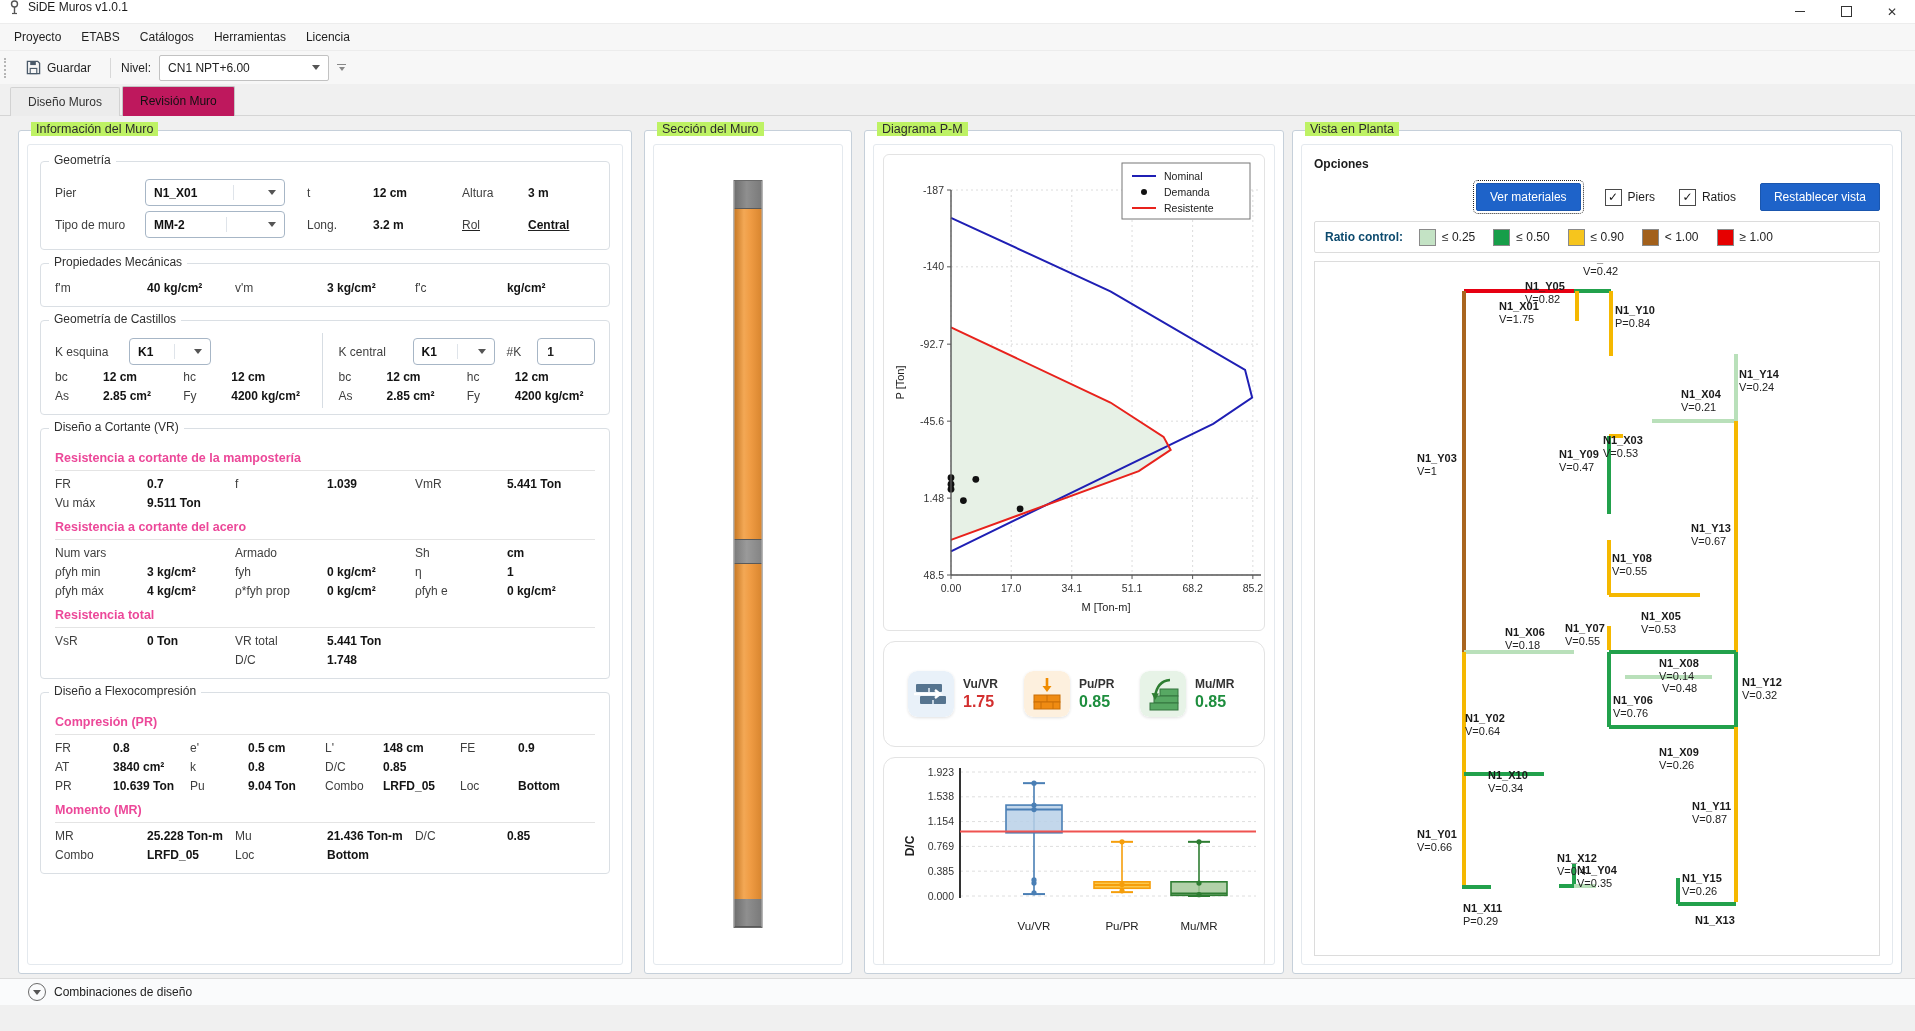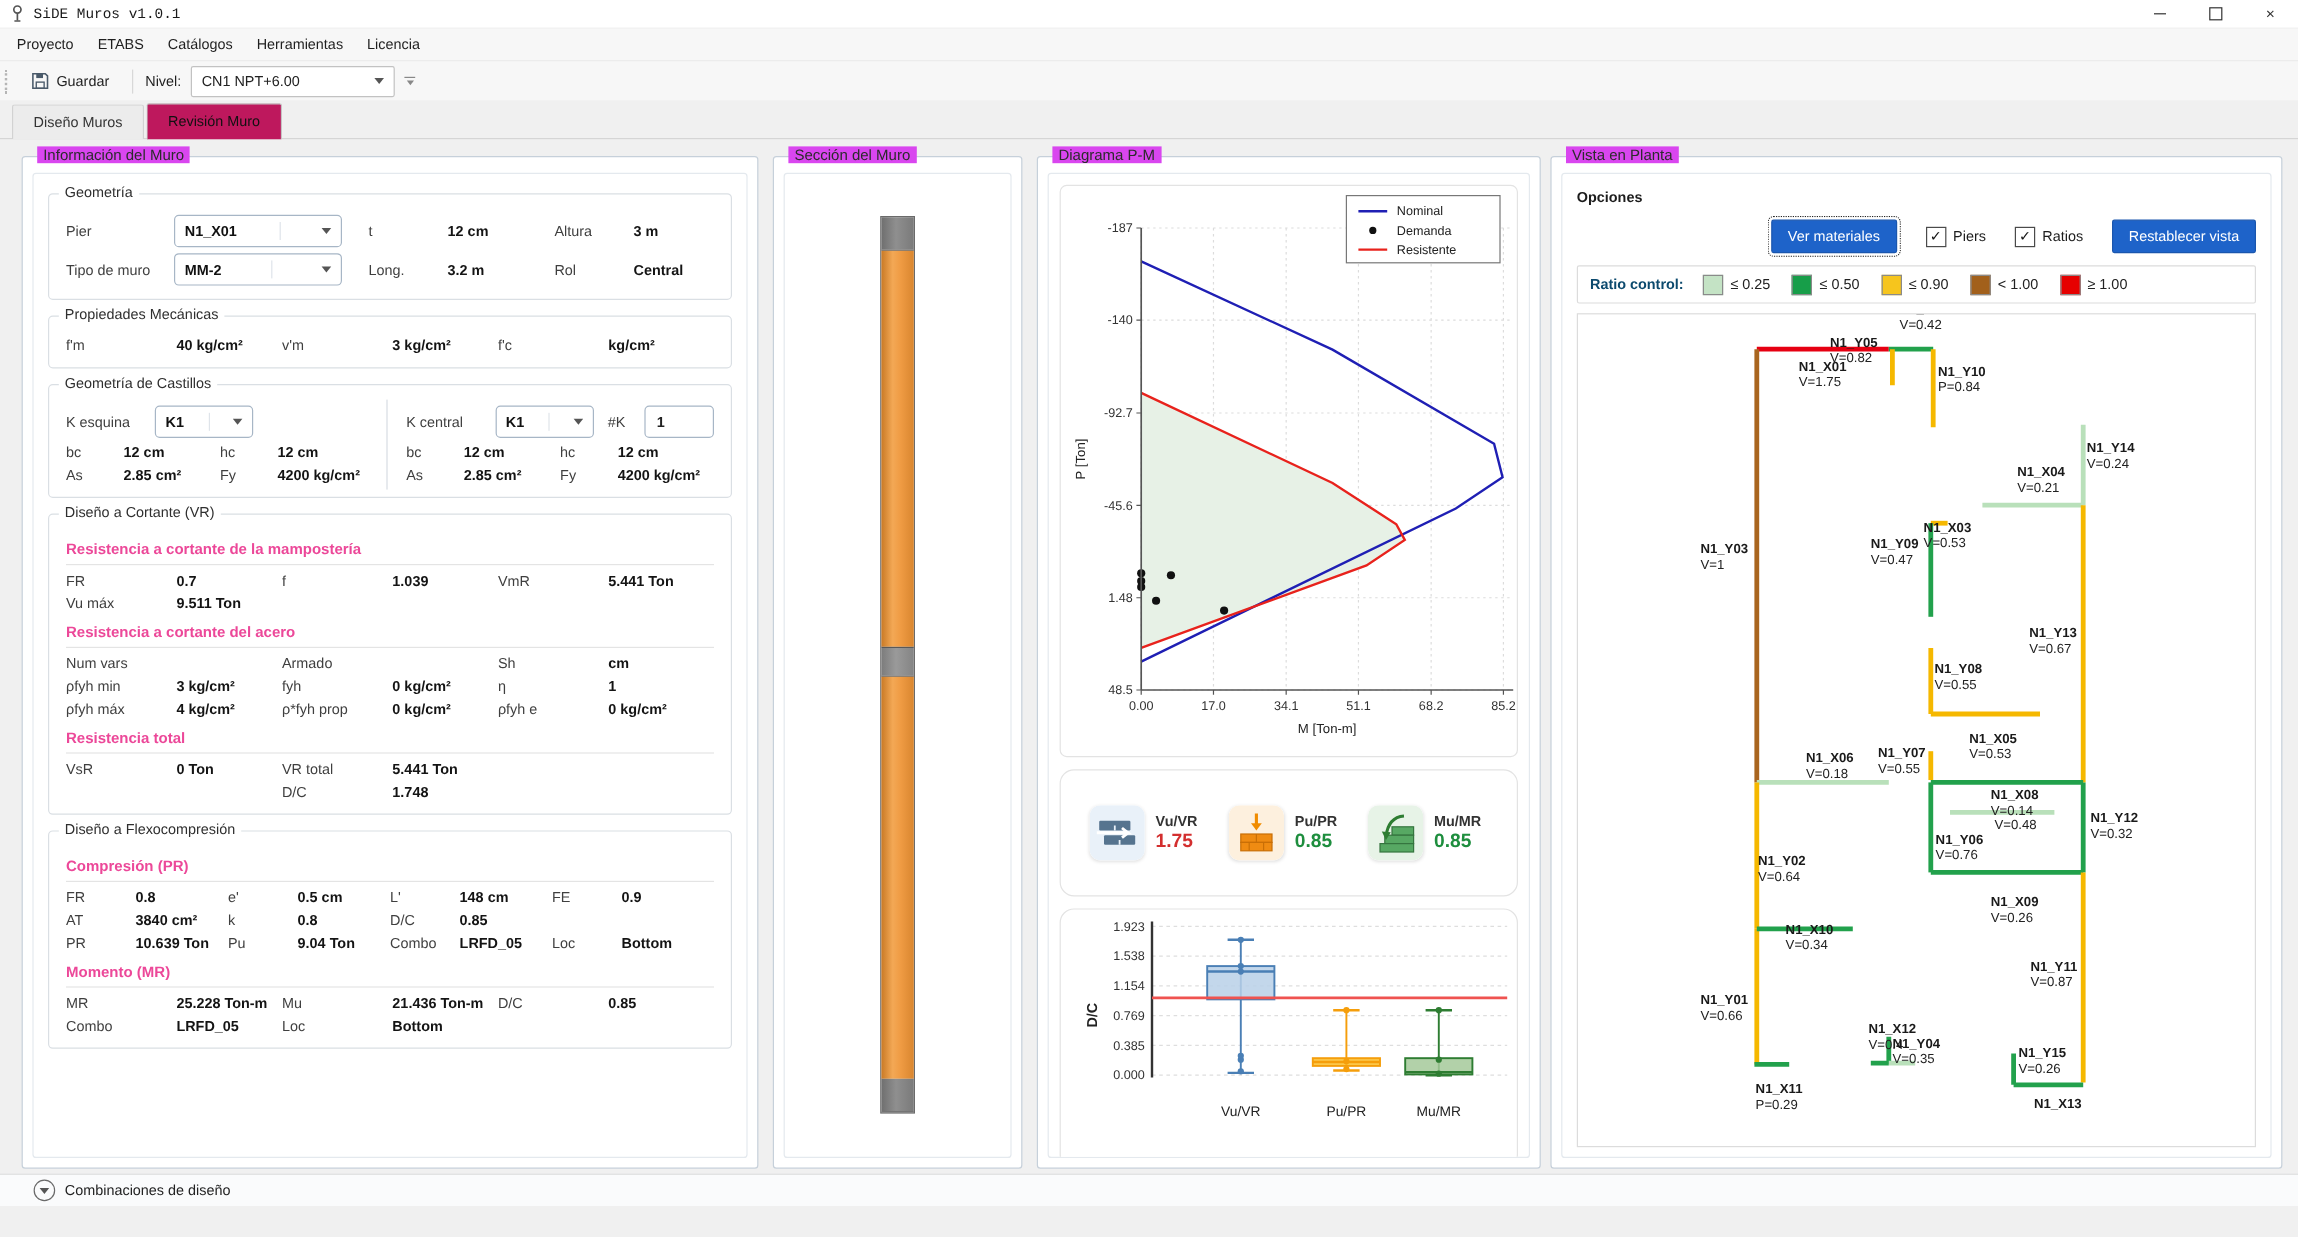--- a/index.html
+++ b/index.html
@@ -2,21 +2,21 @@
 <html><head>
 <meta charset="utf-8">
 <style>
   html,body{margin:0;padding:0;background:#e9e9e9;}
   body{width:1915px;height:1031px;position:relative;overflow:hidden;
        font-family:"Liberation Sans","DejaVu Sans",sans-serif;font-size:12px;color:#222;}
   .app{position:absolute;inset:0;background:#f0f0f0;}
 
   
   .titlebar{position:absolute;left:0;top:0;right:0;height:23px;background:#ffffff;
-            display:flex;align-items:center;border-bottom:1px solid #ededed;font-family:Liberation Mono, monospace;}
+            display:flex;align-items:flex-start;border-bottom:1px solid #ededed;}
   .app-icon{width:13px;height:15px;margin:0 7px 0 8px;}
   .title-text{font-size:12px;color:#1a1a1a;}
   .win-controls{margin-left:auto;display:flex;height:100%;}
   .win-btn{width:46px;height:100%;display:flex;align-items:center;justify-content:center;color:#333;}
   .min-glyph{width:10px;border-top:1px solid #333;display:inline-block;}
   .max-glyph{width:9px;height:9px;border:1px solid #333;display:inline-block;}
   .close-glyph{font-size:12px;line-height:1;}
 
   
   .menubar{position:absolute;left:0;top:24px;right:0;height:26px;background:#f7f7f7;
@@ -39,21 +39,21 @@
 
   
   .tabstrip{position:absolute;left:0;top:84px;right:0;height:31px;background:#f0f0f0;
             border-bottom:1px solid #d5d5d5;display:flex;align-items:flex-end;padding-left:10px;}
   .tab{padding:7px 17px;border:1px solid #d2d2d2;border-bottom:none;background:#ececec;color:#333;
        position:relative;top:1px;margin-right:2px;border-radius:2px 2px 0 0;}
   .tab.active{background:#be185d;color:#111;border-color:#c4c4c4;z-index:2;padding-bottom:8px;}
 
   
   .panel{position:absolute;background:#fff;border:1px solid #c6d0da;border-radius:3px;}
-  .panel-label{position:absolute;top:-9px;left:12px;background:#d946ef;padding:0 5px;font-size:12.5px;color:#2b2b2b;z-index:3;white-space:nowrap;}
+  .panel-label{position:absolute;top:-9px;left:12px;background:#bef264;padding:0 5px;font-size:12.5px;color:#2b2b2b;z-index:3;white-space:nowrap;}
   .panel-inner{position:absolute;inset:13px 8px 8px;border:1px solid #e4e9ee;border-radius:3px;overflow:hidden;background:#fff;}
 
   #panel-info   {left:18px;  top:130px; width:612px; height:842px;}
   #panel-section{left:644px; top:130px; width:206px; height:842px;}
   #panel-pm     {left:864px; top:130px; width:418px; height:842px;}
   #panel-plan   {left:1292px;top:130px; width:608px; height:842px;}
 
   
   #info-body{position:absolute;inset:0;padding:12px 12px 4px;overflow:hidden;}
   .group{position:relative;border:1px solid #dadfe4;border-radius:4px;margin:4px 0 13px;padding:12px 14px 6px;}
@@ -214,21 +214,21 @@
               <span class="clabel">Tipo de muro</span>
               <span class="combo" style="width: 122px;">
                 <span>MM-2</span>
                 <span class="cdiv"></span>
                 <span class="tri"></span>
               </span>
               <span class="gpair" style="padding-left: 22px;">
                 <span class="flabel">Long.</span>
                 <span class="fvalue">3.2 m</span>
               </span>
-              <span class="gpair" style="padding-left: 22px;">
+              <span class="gpair" style="padding-left: 22px; text-decoration: underline;">
                 <span class="flabel">Rol</span>
                 <span class="fvalue">Central</span>
               </span>
             </div>
           </div>
           <div class="group">
             <span class="group-title">Propiedades Mecánicas</span>
             <div class="frow cols3">
               <span class="pair">
                 <span class="flabel">f'm</span>

